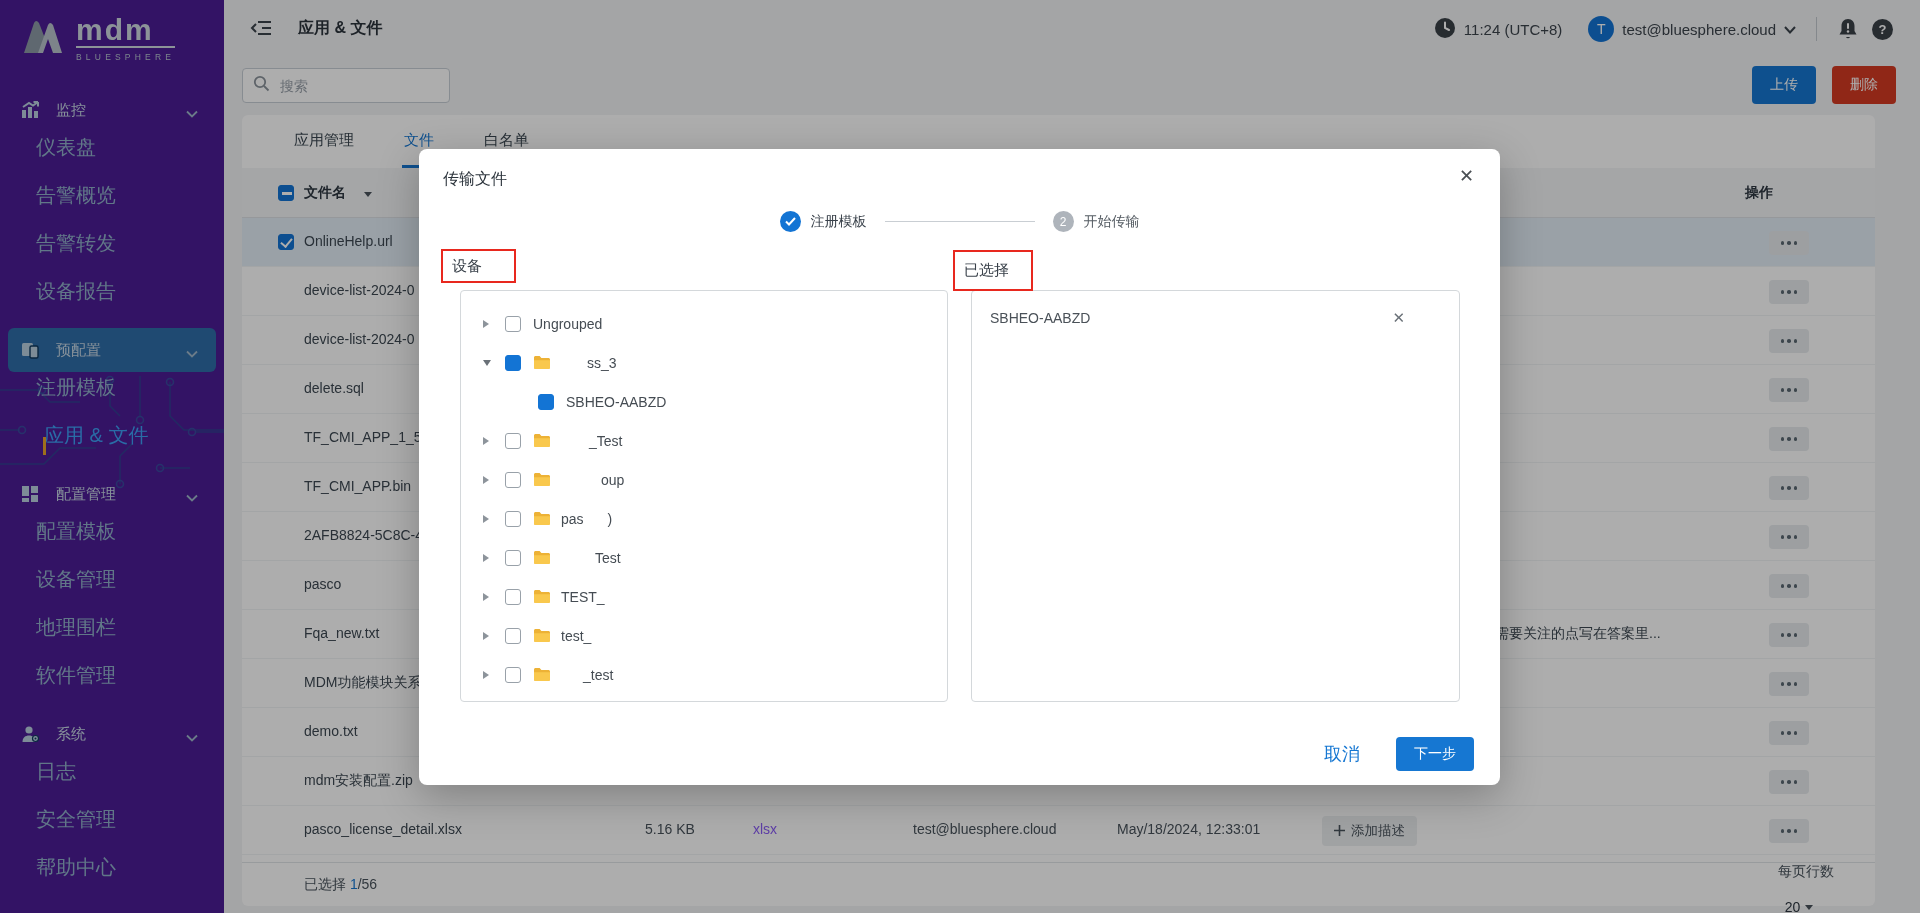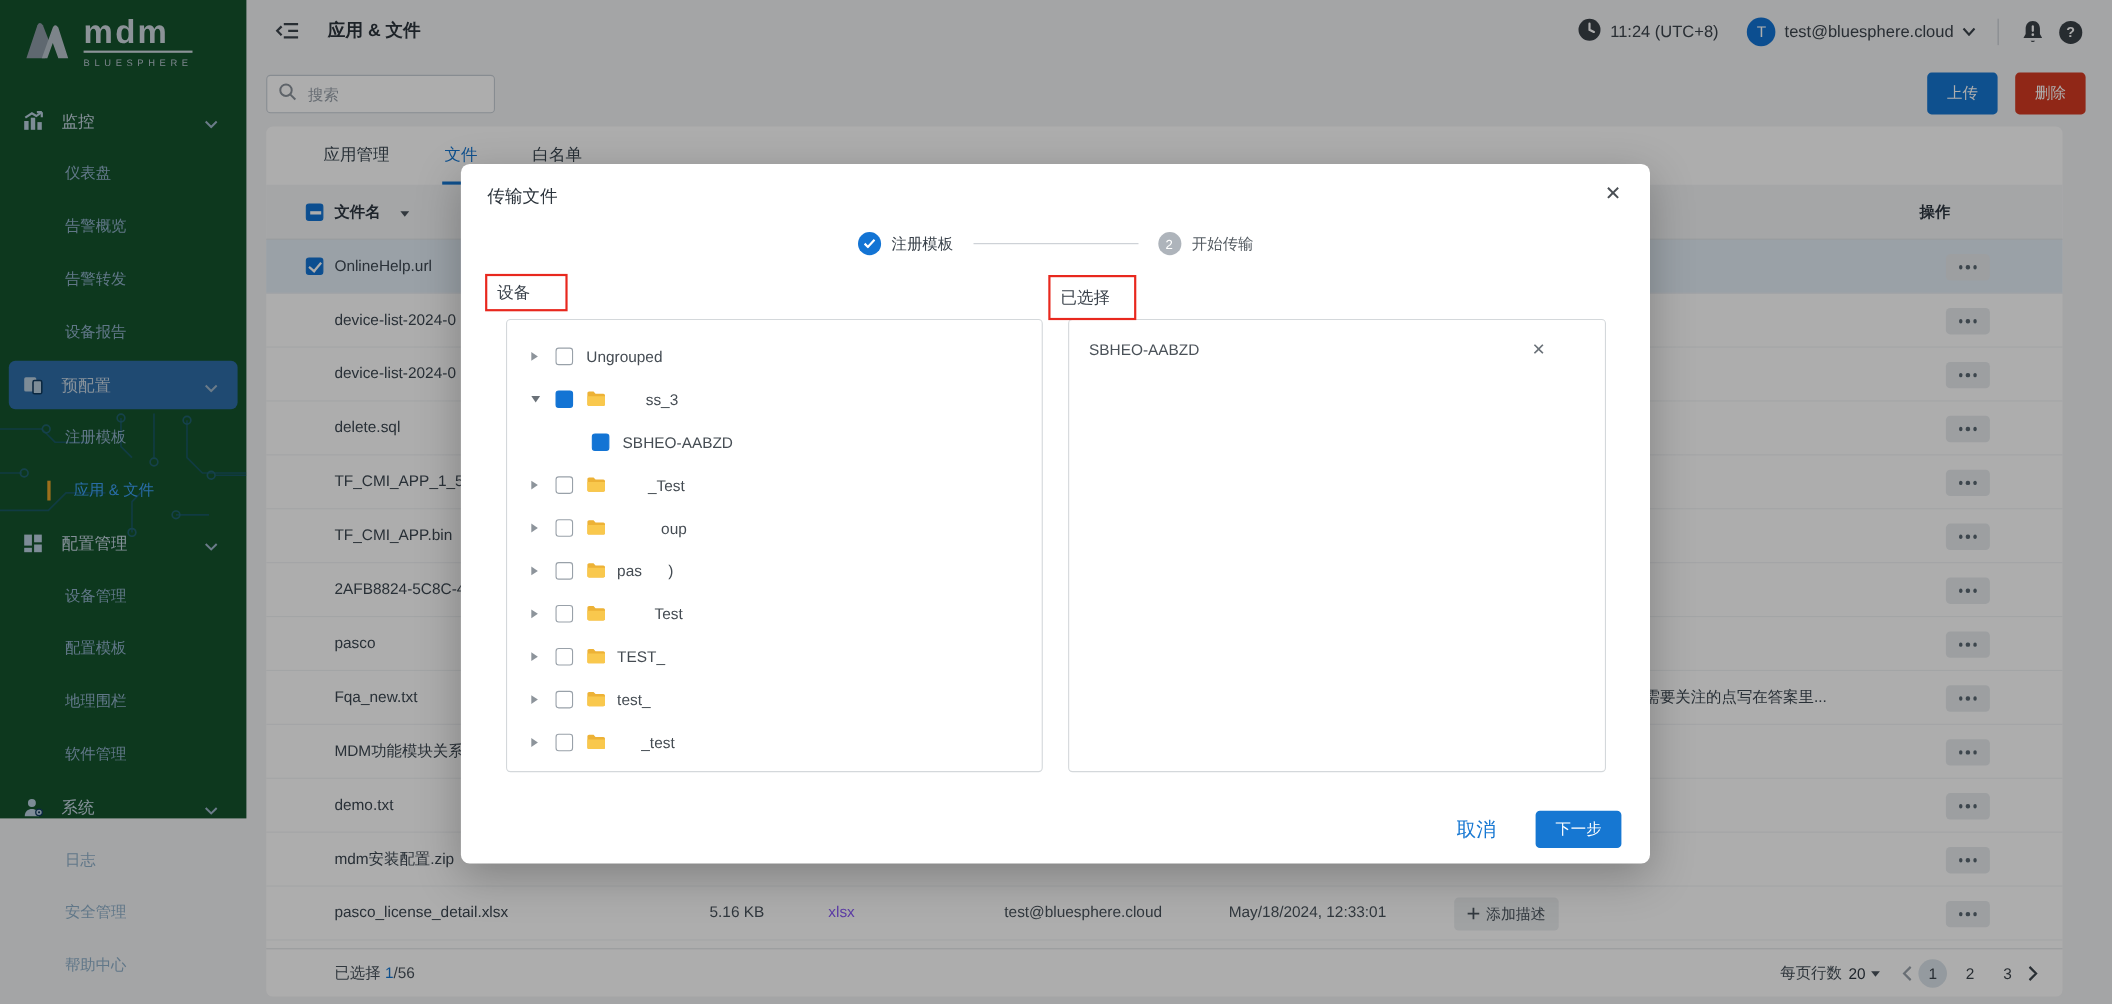--- a/index.html
+++ b/index.html
@@ -1,31 +1,31 @@
 <!DOCTYPE html>
 <html><head>
 <meta charset="utf-8">
 <style>
   html,body{margin:0;padding:0;background:#e9ebee;}
   *{box-sizing:border-box;font-family:"Liberation Sans","DejaVu Sans",sans-serif;}
   .app{position:relative;width:1920px;height:913px;background:#f2f3f5;overflow:hidden;}
 
   
-  .sidebar{position:absolute;left:0;top:0;width:224px;height:744px;background:#14532d;z-index:10;}
+  .sidebar{position:absolute;left:0;top:0;width:224px;height:913px;background:#4c1d95;z-index:10;}
   .logo{display:flex;align-items:center;gap:10px;padding:16px 0 10px 20px;}
   .logo-mark{flex:0 0 auto;}
   .logo-text{display:flex;flex-direction:column;}
   .logo-main{color:#cfd9e1;font-size:30px;font-weight:bold;letter-spacing:2px;line-height:28px;border-bottom:2px solid #cfd9e1;padding-bottom:2px;}
   .logo-sub{color:#b6c4cf;font-size:8.5px;letter-spacing:4.2px;margin-top:4px;}
   .side-nav{position:relative;margin-top:16px;z-index:2;}
   .side-group{position:relative;display:flex;align-items:center;height:44px;margin:2px 8px;padding-left:12px;border-radius:6px;color:#c6d6e3;font-size:15px;cursor:pointer;}
   .side-group .gicon{width:20px;height:20px;margin-right:16px;display:flex;align-items:center;justify-content:center;}
   .side-group .chev{position:absolute;right:18px;top:16px;}
   .side-group.active{background:#2e6da8;}
-  .side-child{position:relative;display:flex;align-items:center;height:48px;padding-left:59px;color:#8fb0c9;font-size:14px;cursor:pointer;}
+  .side-child{position:relative;display:flex;align-items:flex-start;height:48px;padding-left:36px;color:#8fb0c9;font-size:20px;cursor:pointer;}
   .side-child.active{color:#3da0f5;}
   .side-child.active .abar{position:absolute;left:43px;top:15px;width:3px;height:18px;background:#e7a42a;}
   .side-child.active .lbl{margin-left:8px;}
   .circuit{position:absolute;left:0;top:372px;width:224px;height:120px;opacity:.55;z-index:1;pointer-events:none;}
 
   
   .topbar{position:absolute;left:224px;top:0;width:1696px;height:58px;display:flex;align-items:center;}
   .collapse-btn{position:absolute;left:26px;top:18px;cursor:pointer;}
   .page-title{position:absolute;left:74px;top:18px;font-size:16px;color:#2c343c;font-weight:bold;}
   .top-right{position:absolute;right:26px;top:0;height:58px;display:flex;align-items:center;gap:12px;}
@@ -68,21 +68,21 @@
   .c-type{position:absolute;left:511px;top:15px;font-size:14px;color:#8b5cf6;}
   .c-owner{position:absolute;left:671px;top:15px;font-size:14px;color:#49535c;}
   .c-date{position:absolute;left:875px;top:15px;font-size:14px;color:#49535c;}
   .c-desc-off{position:absolute;left:1253px;top:15px;font-size:14px;color:#3d4852;white-space:nowrap;}
   .adddesc{position:absolute;left:1080px;top:10px;height:30px;border-radius:4px;background:#eceff1;border:none;color:#49535c;font-size:13.5px;display:flex;align-items:center;gap:6px;padding:0 12px;cursor:pointer;}
   .dots{position:absolute;left:1527px;top:13px;width:40px;height:24px;border-radius:4px;background:#e7ebee;border:none;cursor:pointer;display:flex;align-items:center;justify-content:center;gap:3px;}
   .dots i{width:3.5px;height:3.5px;border-radius:50%;background:#5a6872;display:block;}
   .cfoot{position:absolute;left:0;bottom:0;width:100%;height:44px;border-top:1px solid #e1e5e8;}
   .sel-info{position:absolute;left:62px;top:13px;font-size:14px;color:#49535c;}
   .sel-info b{color:#1677d2;font-weight:normal;}
-  .pager{position:absolute;right:22px;top:0;height:44px;display:flex;align-items:center;gap:6px;}
+  .pager{position:absolute;right:22px;top:0;height:44px;display:flex;align-items:center;gap:18px;flex-direction:column;}
   .pp-label{font-size:14px;color:#49535c;}
   .pp-val{font-size:14px;color:#2e3741;display:flex;align-items:center;gap:5px;cursor:pointer;margin-right:14px;}
   .pp-caret{width:0;height:0;border-top:5px solid #4a535c;border-left:4px solid transparent;border-right:4px solid transparent;}
   .pg{width:26px;height:26px;border-radius:50%;display:flex;align-items:center;justify-content:center;font-size:14px;color:#3c444c;cursor:pointer;}
   .pg.cur{background:#dbe3ea;}
   .pg-arrow{color:#9aa2ab;cursor:pointer;display:flex;align-items:center;}
   .pg-arrow.en{color:#3c444c;}
 
   
   .overlay{position:absolute;inset:0;background:rgba(0,0,0,0.32);z-index:40;}
@@ -209,24 +209,24 @@
               <rect x="1" y="13" width="7" height="4" fill="#b8cedf"></rect>
               <rect x="10" y="10" width="7" height="7" fill="#b8cedf"></rect>
             </svg>
           </span>
           <span>配置管理</span>
           <span class="chev"><svg width="12" height="8" viewBox="0 0 12 8">
               <path d="M1 1.5 L6 6.5 L11 1.5" stroke="#9db6ca" stroke-width="1.8" fill="none"></path>
             </svg></span>
         </div>
         <div class="side-child">
+          <span class="lbl">配置模板</span>
+        </div>
+        <div class="side-child">
           <span class="lbl">设备管理</span>
-        </div>
-        <div class="side-child">
-          <span class="lbl">配置模板</span>
         </div>
         <div class="side-child">
           <span class="lbl">地理围栏</span>
         </div>
         <div class="side-child">
           <span class="lbl">软件管理</span>
         </div>
         <div class="side-group">
           <span class="gicon">
             <svg width="19" height="18" viewBox="0 0 19 18">

